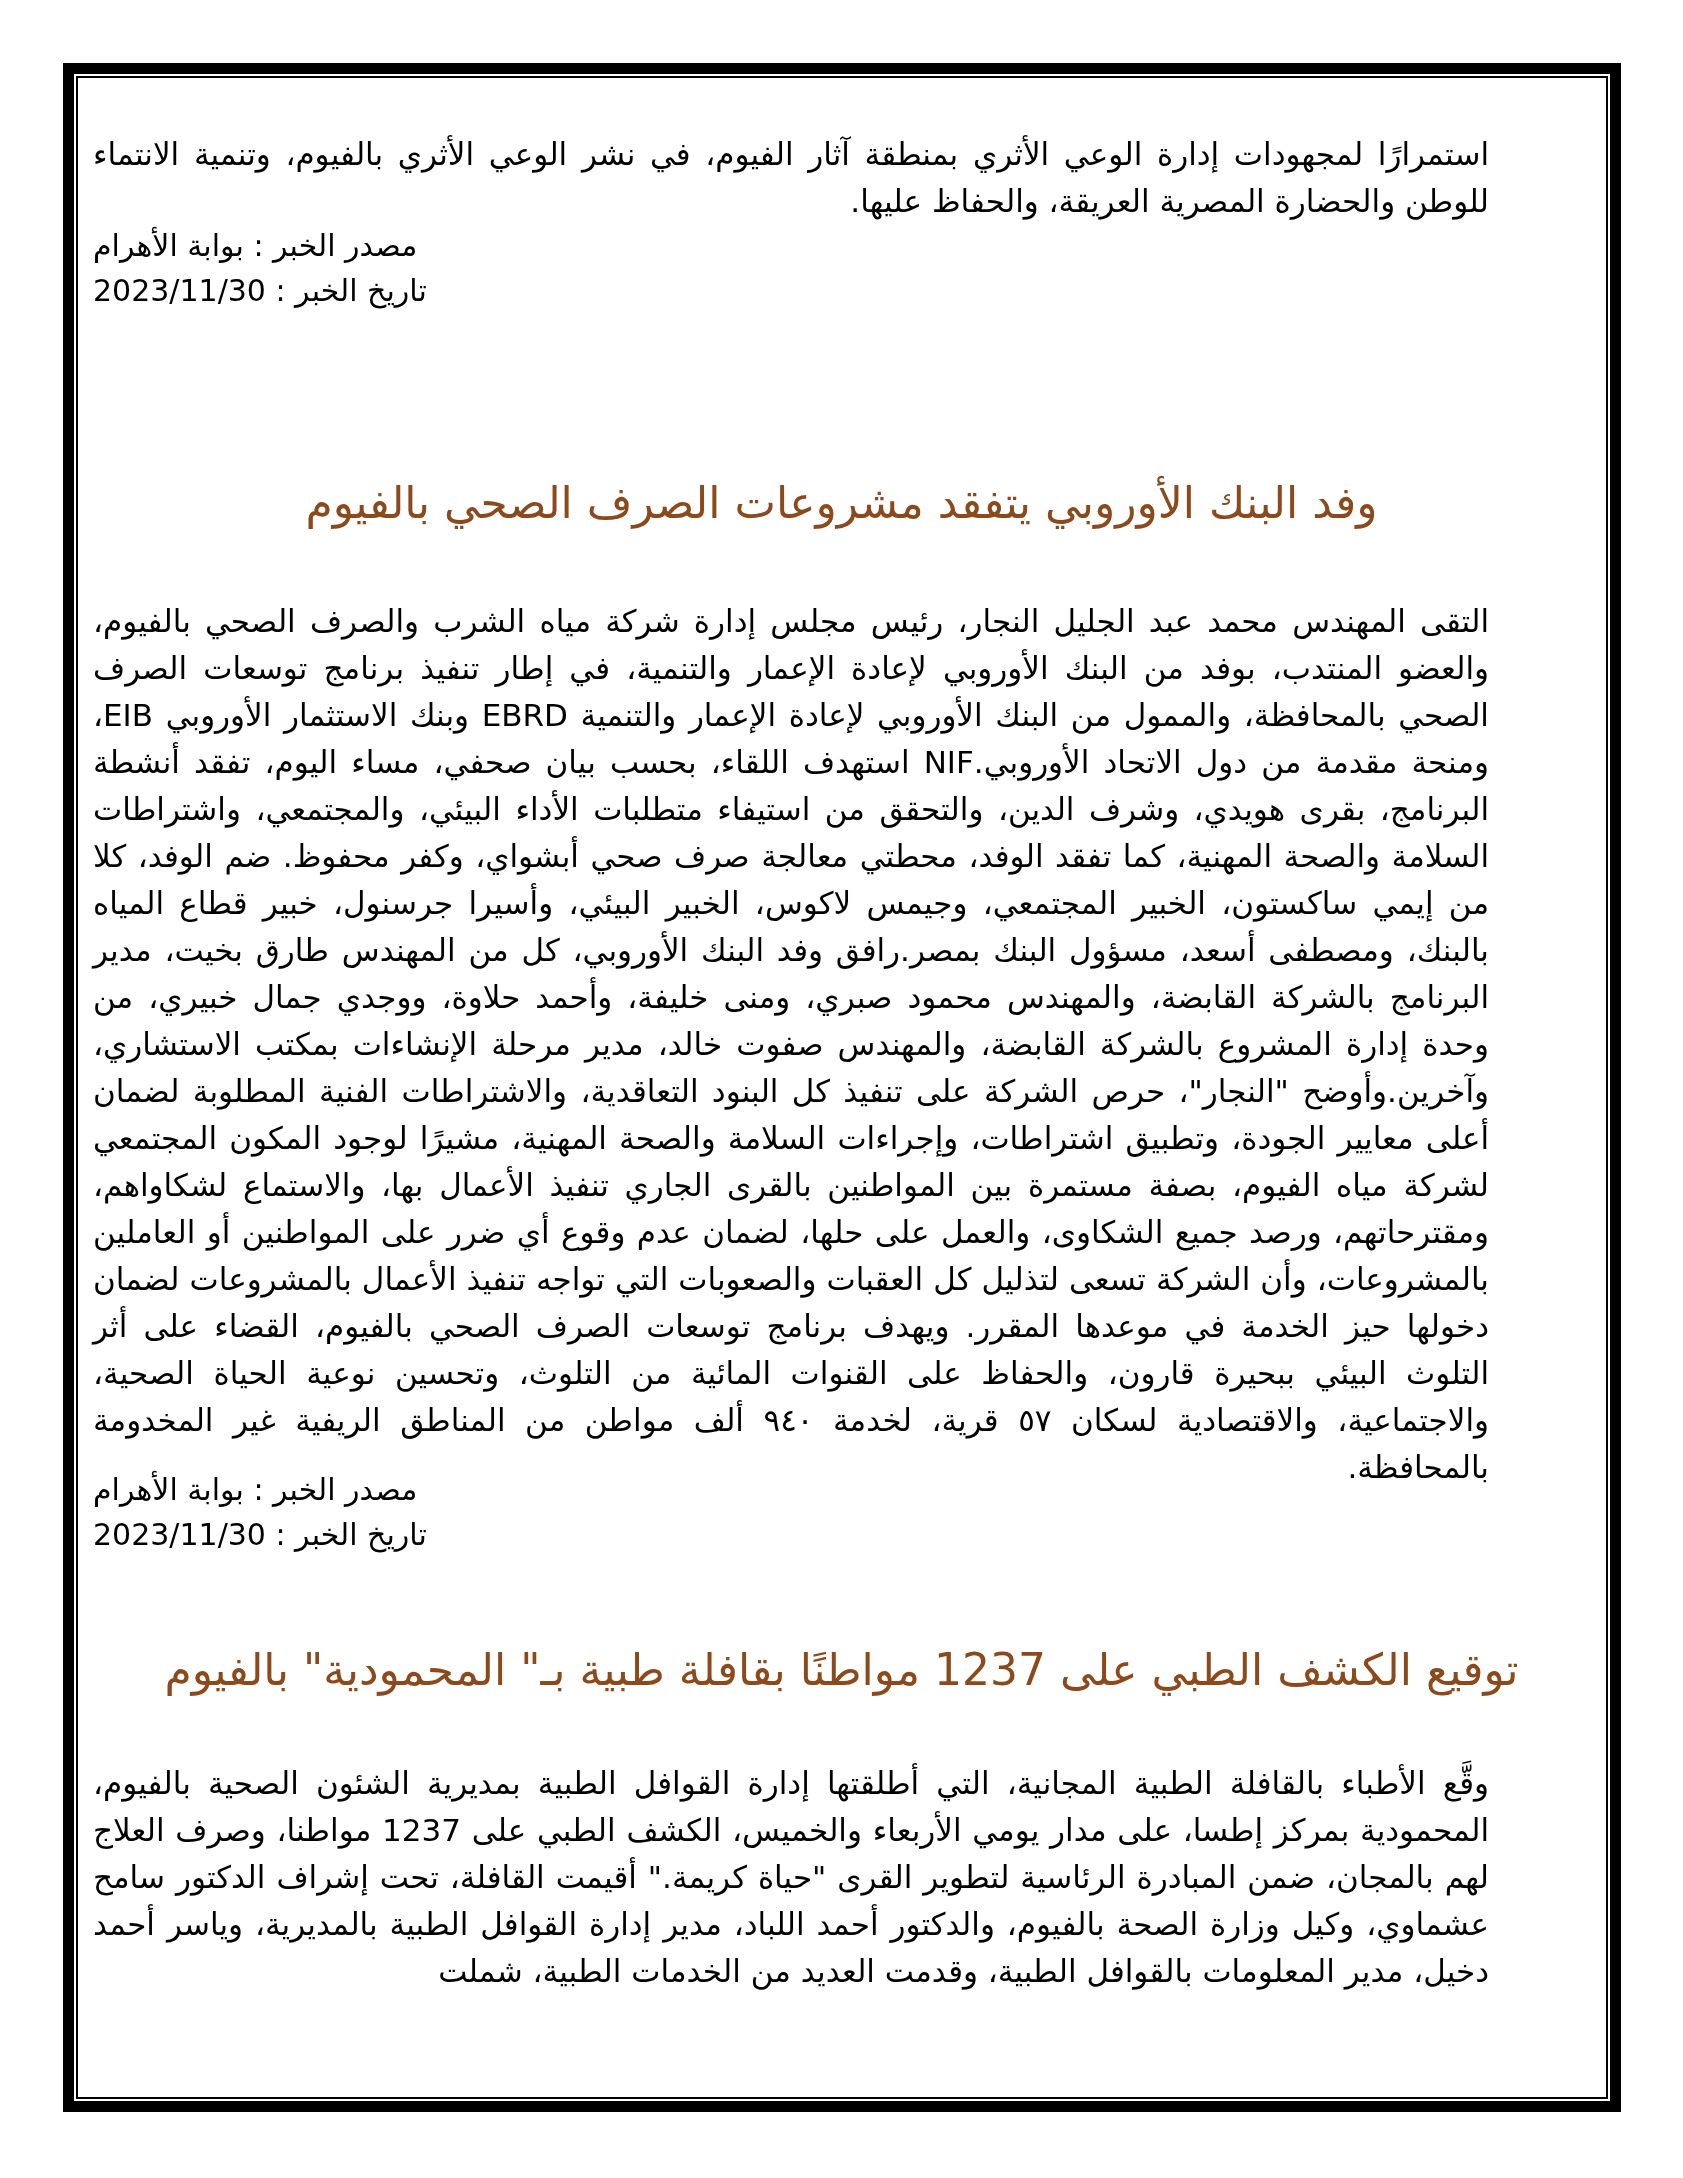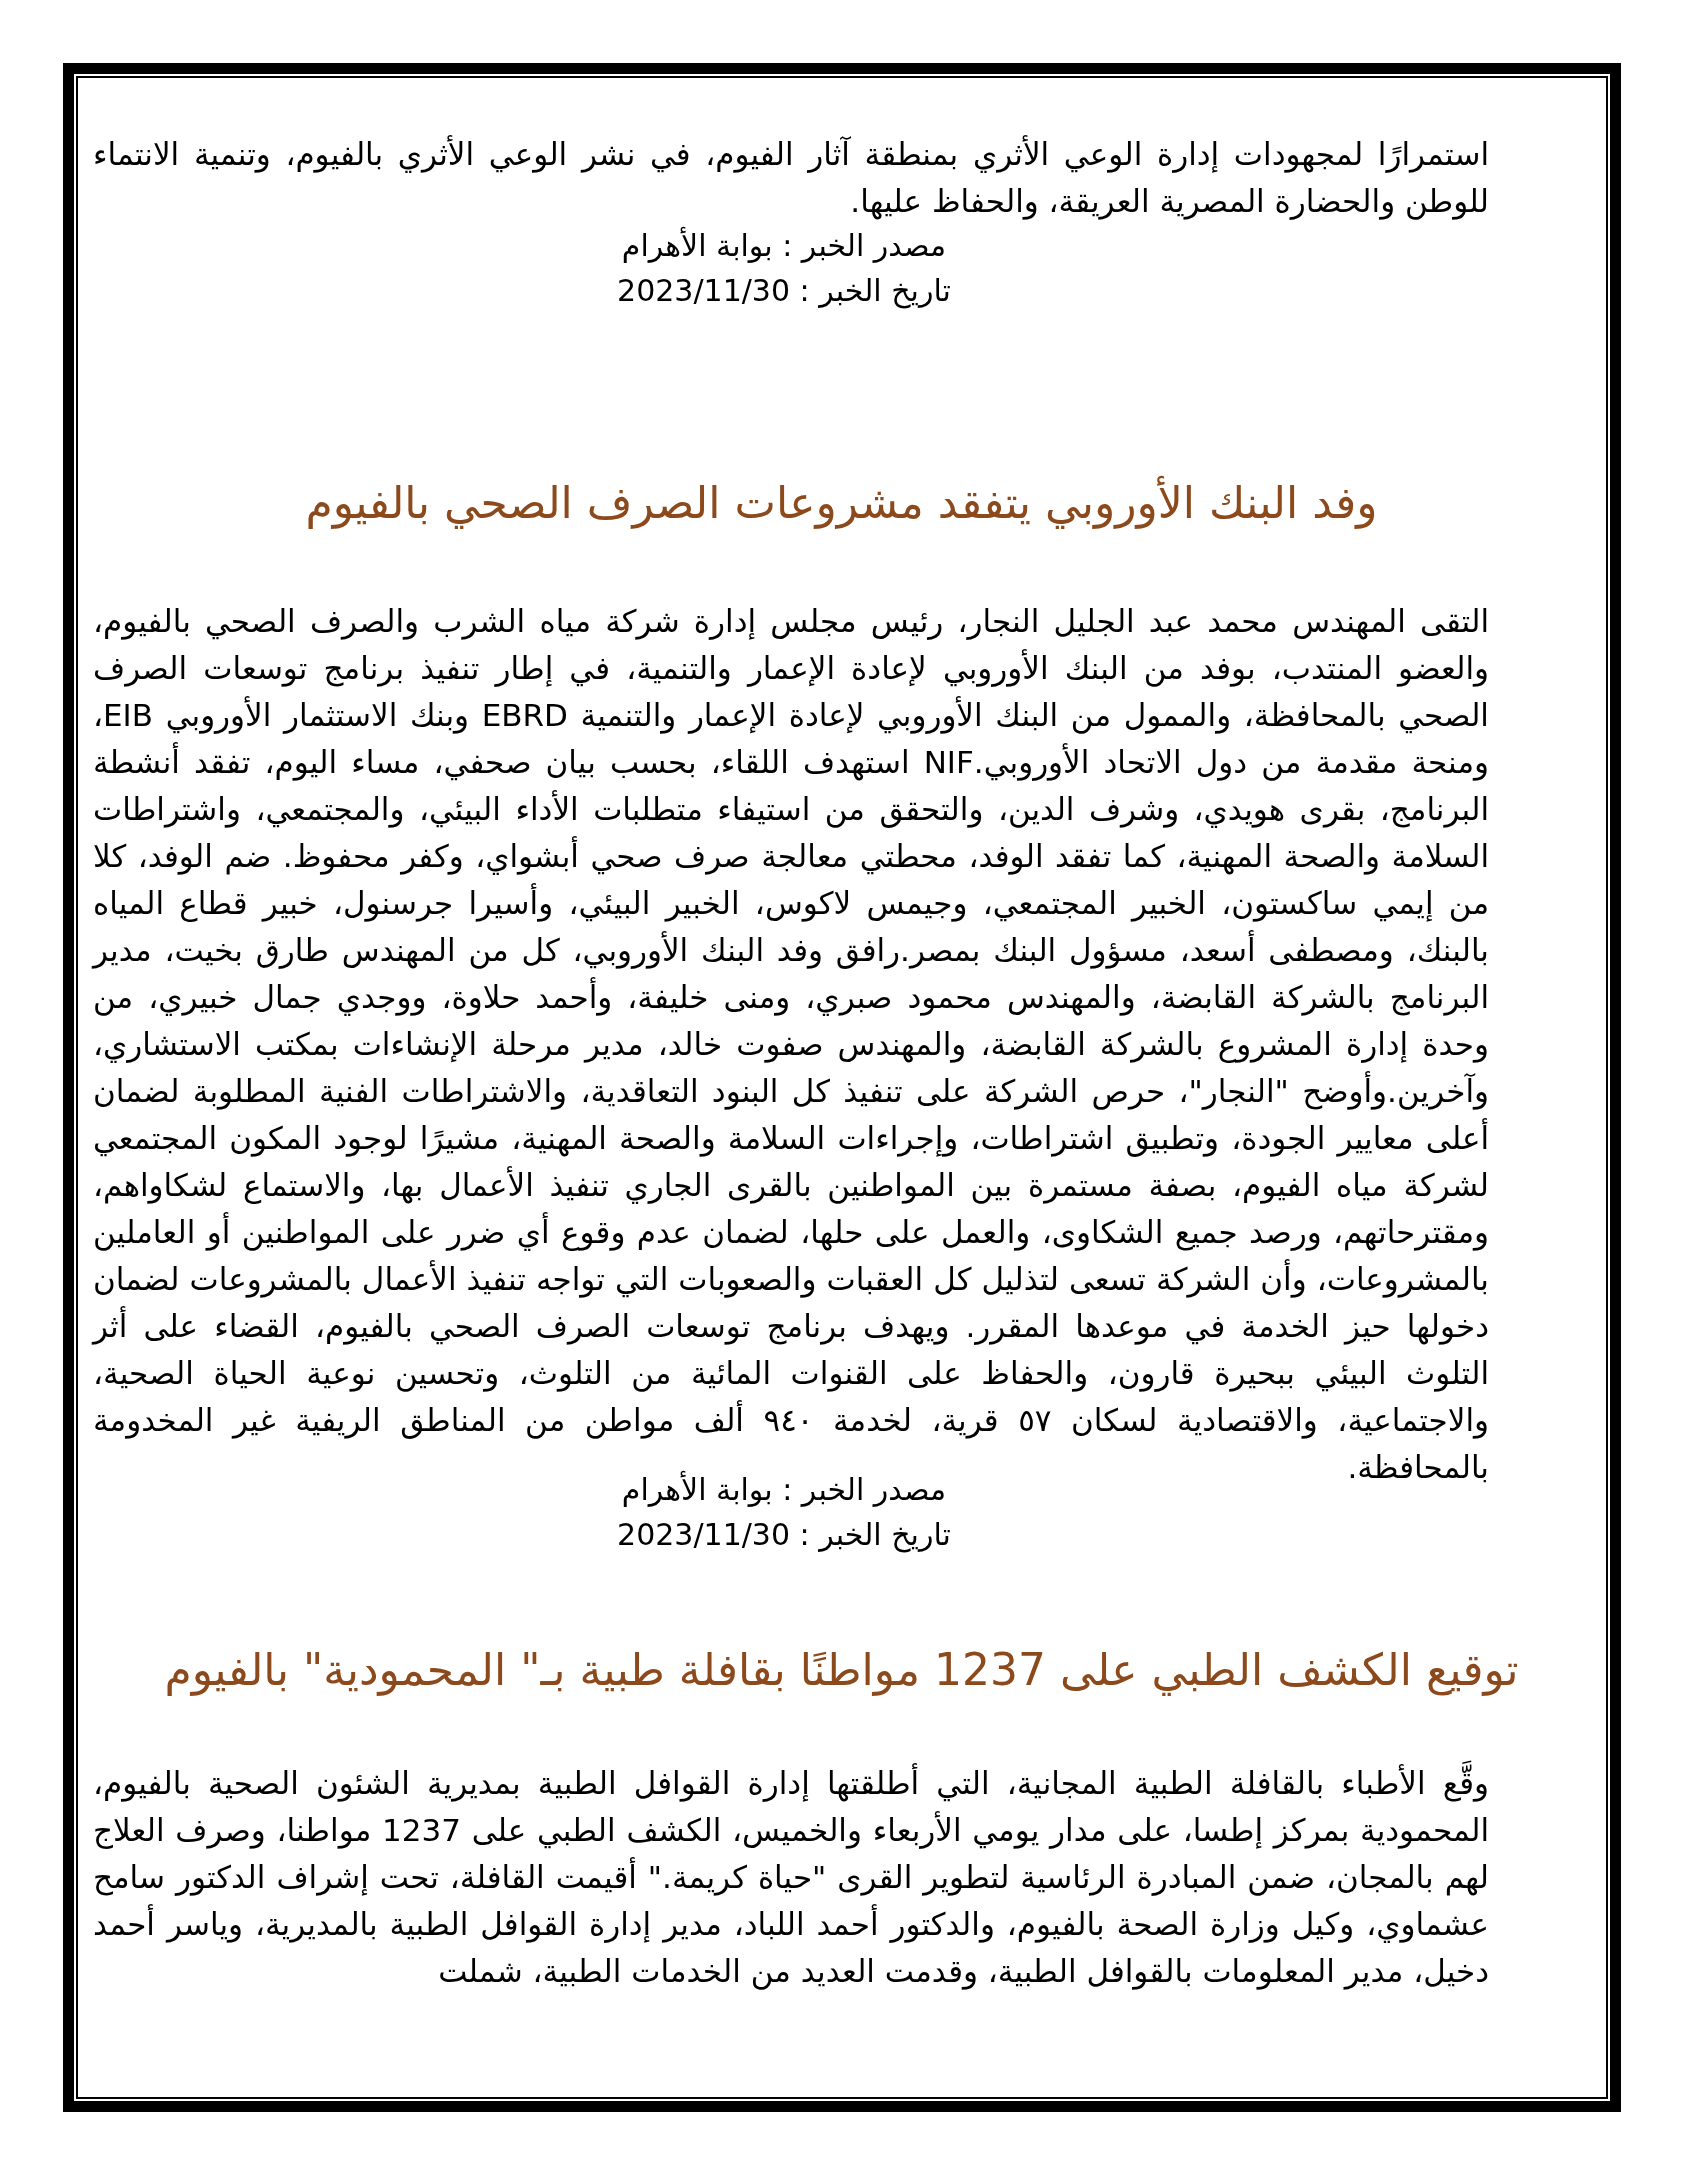--- a/index.html
+++ b/index.html
@@ -23,21 +23,21 @@
     border:2px solid var(--frame,#000);
   }
   .blk{position:absolute;left:93px;right:194px;}
   .body-text{
     font-size:31px;line-height:47px;
     text-align:justify;
     margin:0;
   }
   .meta{
     font-size:30px;line-height:45px;
-    text-align:center;
+    text-align:left;
     right:208px;
   }
   .headline{
     position:absolute;left:30px;right:30px;
     margin:0;
     color:var(--accent,#8C4A1C);
     font-size:44px;line-height:71px;
     font-weight:normal;
     text-align:center;
   }

